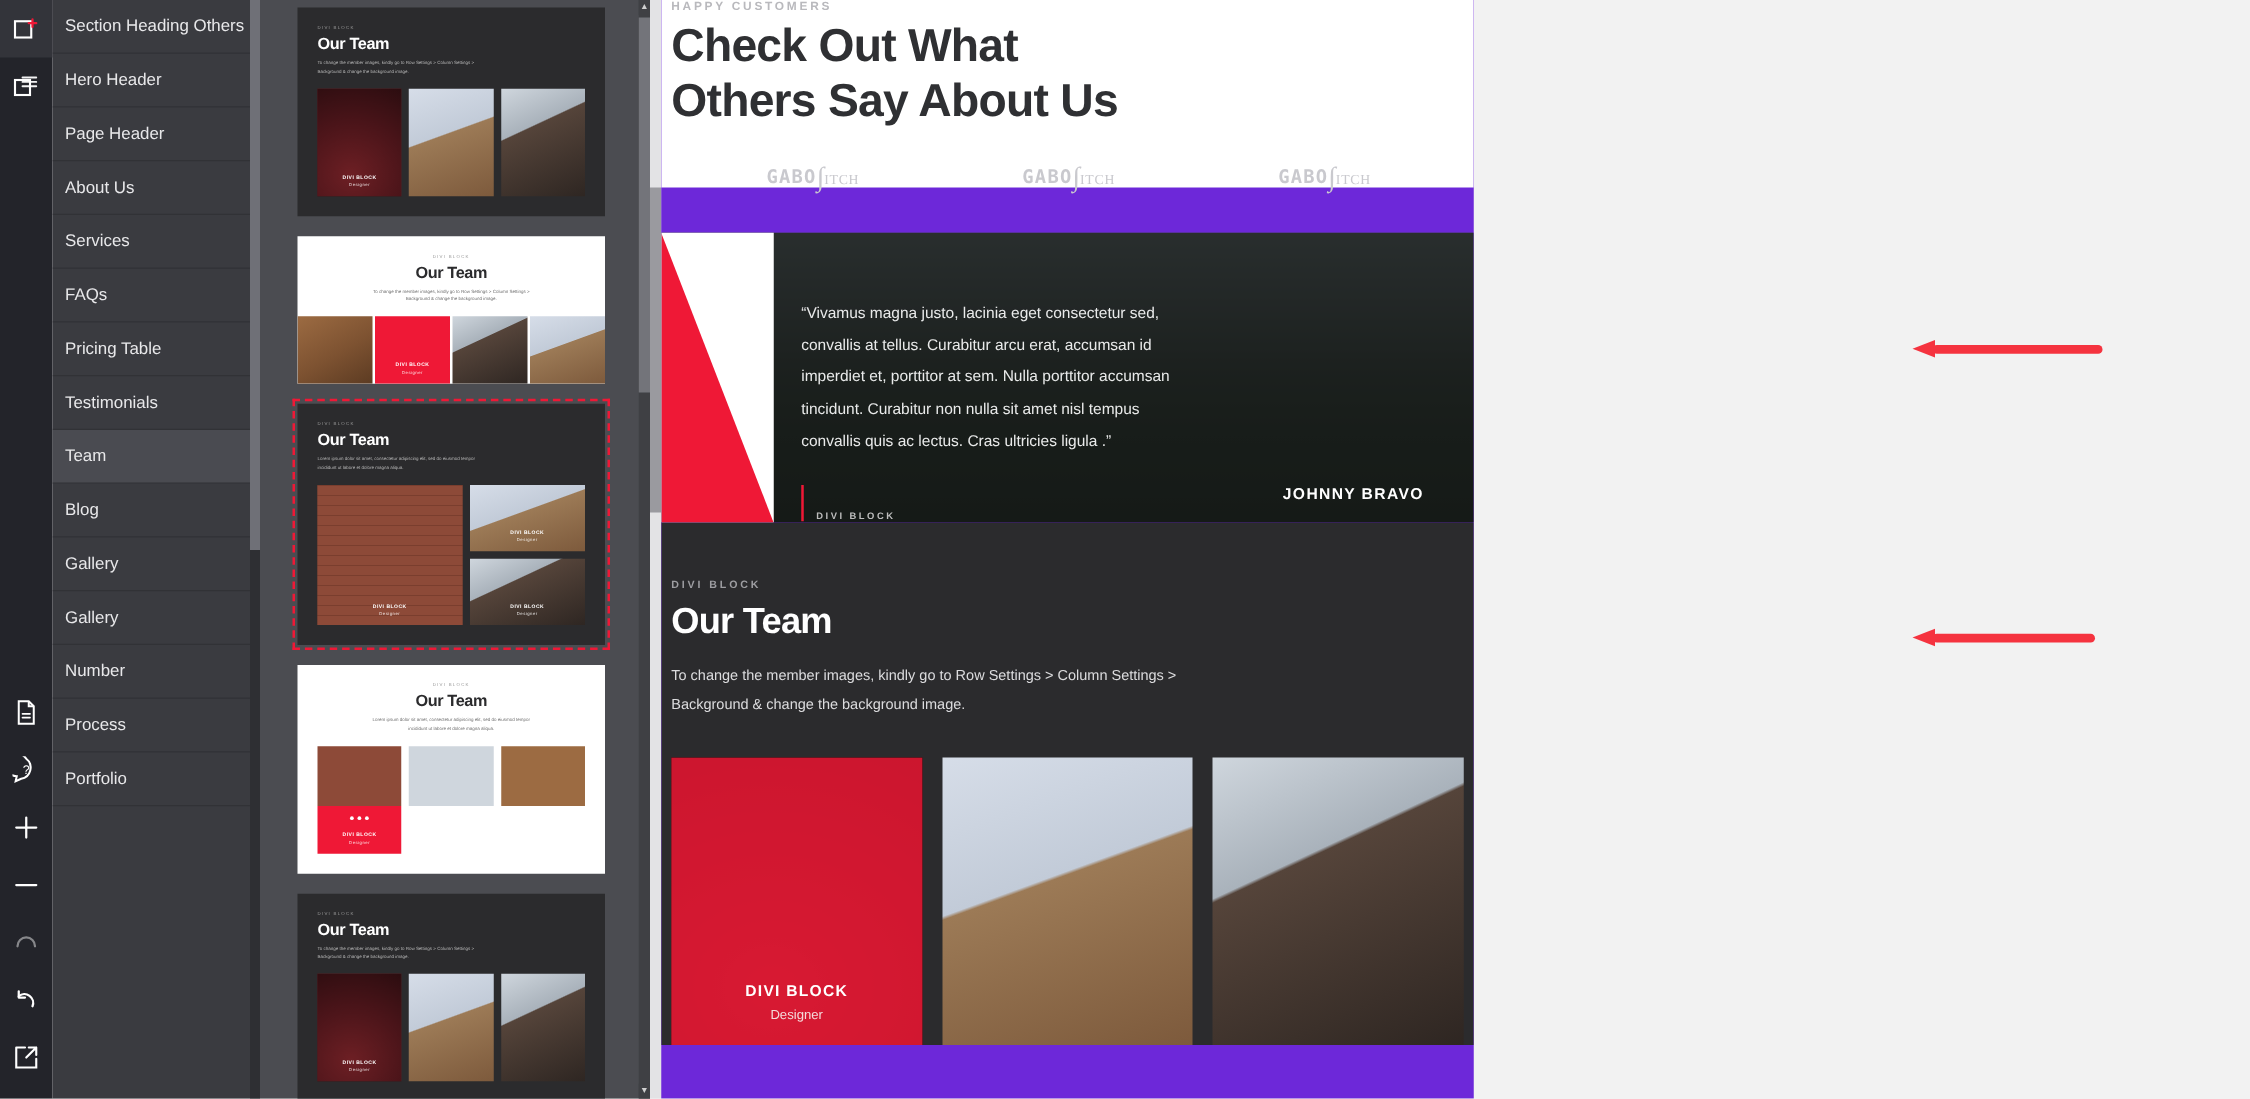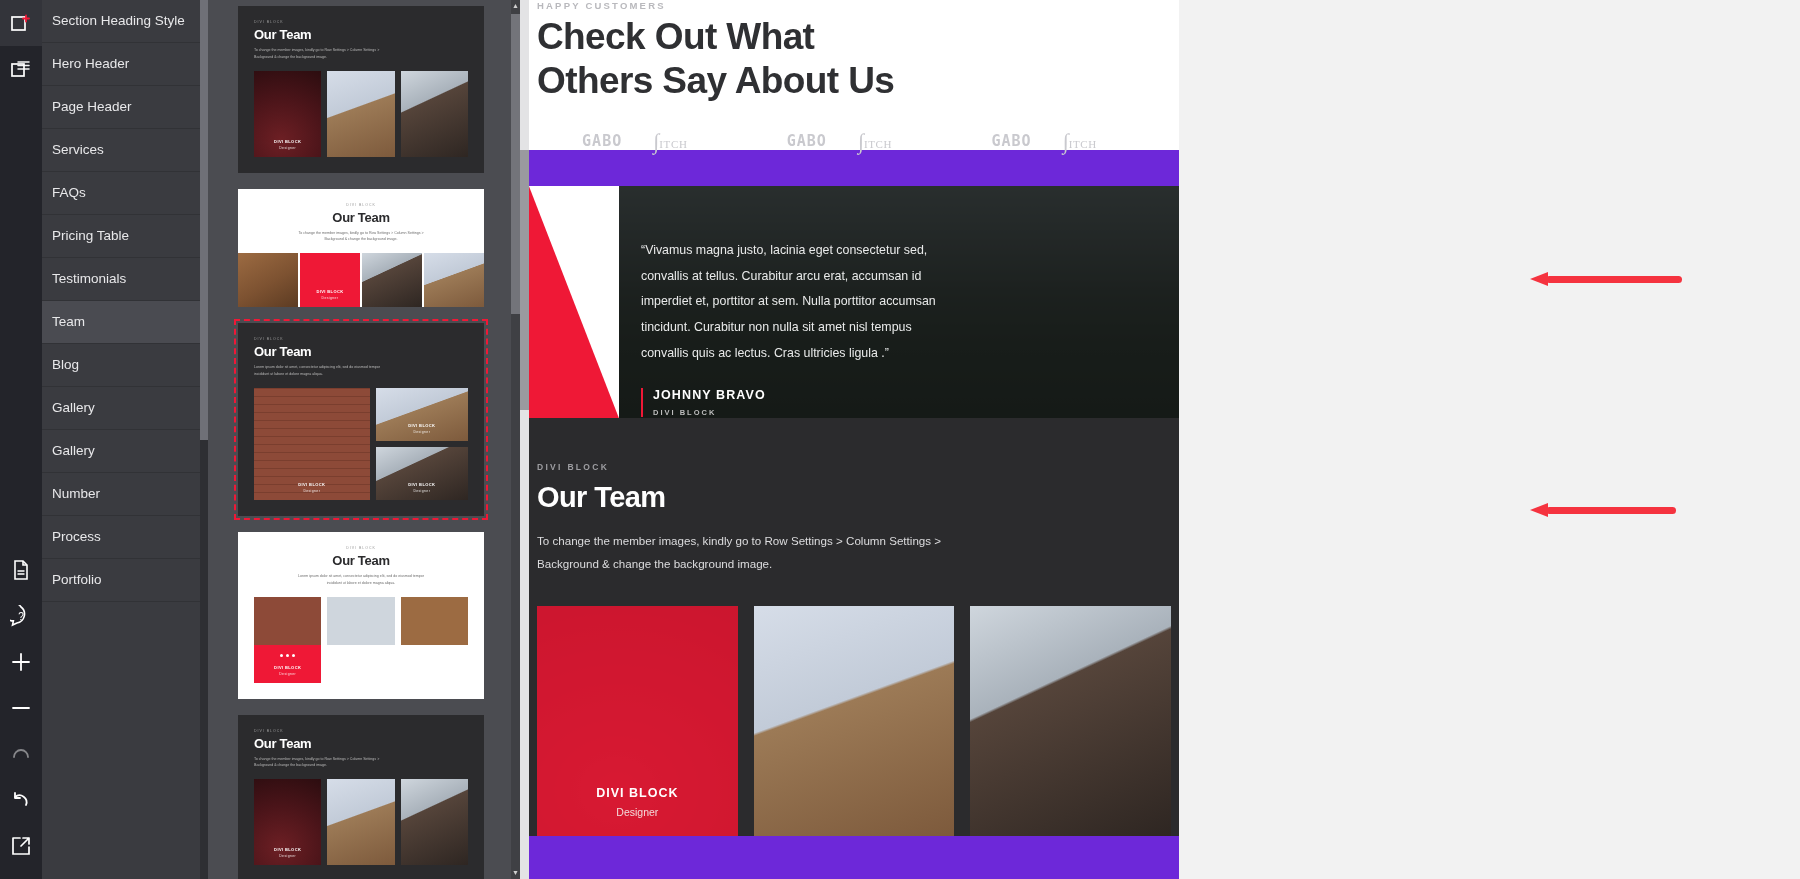--- a/index.html
+++ b/index.html
@@ -119,21 +119,21 @@
     font-size: 9.5px; font-weight: 700; letter-spacing: 2.2px; color: #b9b9bd;
     text-transform: uppercase; padding: 0 0 4px 8px;
   }
   .hero h1 {
     font-size: 37px; line-height: 1.18; font-weight: 700; color: #2f3033;
     letter-spacing: -.6px; padding: 0 0 0 8px;
   }
   .clients {
     display: flex; align-items: center; gap: 0; padding: 30px 14px 0 22px;
   }
-  .client { flex: 1 1 0; text-align: center; color: #cfcfd4; }
+  .client { flex: 1 1 0; text-align: right; color: #cfcfd4; }
   .logo-gabo {
     font-family: "DejaVu Sans Mono", monospace; font-size: 15px; letter-spacing: 1px;
     font-weight: 700; color: #c9c9ce;
   }
   .logo-pitch { display: flex; align-items: flex-end; color: #c9c9ce; }
   .logo-pitch .hook { font-size: 22px; line-height: .8; font-family: "Liberation Serif", serif; }
   .logo-pitch .word { font-family: "Liberation Serif", serif; font-size: 11px; letter-spacing: .6px; }
 
   
   .testi {
@@ -153,21 +153,21 @@
     clip-path: polygon(0 0, 0 100%, 100% 100%);
   }
   .testi-body { position: relative; z-index: 3; padding: 52px 40px 0 112px; }
   .testi-quote {
     color: #e9eaea; font-size: 12.4px; line-height: 2.06; max-width: 320px;
   }
   .testi-author {
     margin-top: 22px; padding-left: 10px; border-left: 2px solid #ef1836;
   }
   .testi-name {
-    color: #fff; font-weight: 700; font-size: 12.5px; letter-spacing: 1.1px;
+    color: #fff; font-weight: 700; font-size: 12.5px; letter-spacing: 1.1px; text-align: right;
   }
   .testi-role {
     color: #bdbdbd; font-size: 7.5px; letter-spacing: 2px; margin-top: 6px; font-weight: 700;
   }
 
   
   .team { background: #2b2b2d; padding: 44px 0 0 0; min-height: 360px; }
   .team-eyebrow {
     font-size: 8.5px; font-weight: 700; letter-spacing: 2.3px; color: #9d9da1;
     text-transform: uppercase; padding-left: 8px;
@@ -269,27 +269,30 @@
       <svg width="22" height="22" viewBox="0 0 22 22">
         <path d="M3 3h7M3 3v16h16v-7" fill="none" stroke="#fff" stroke-width="1.7" stroke-linecap="round"></path>
         <path d="M11 11l8-8M13 3h6v6" fill="none" stroke="#fff" stroke-width="1.7" stroke-linecap="round" stroke-linejoin="round"></path>
       </svg>
     </div>
   </div>
 
   <div class="sidebar">
     <div id="side-items">
         <div class="side-item">
-          <span>Section Heading Style</span>
+          <span>Section Heading Others</span>
         </div>
         <div class="side-item">
           <span>Hero Header</span>
         </div>
         <div class="side-item">
           <span>Page Header</span>
+        </div>
+        <div class="side-item">
+          <span>About Us</span>
         </div>
         <div class="side-item">
           <span>Services</span>
         </div>
         <div class="side-item">
           <span>FAQs</span>
         </div>
         <div class="side-item">
           <span>Pricing Table</span>
         </div>

